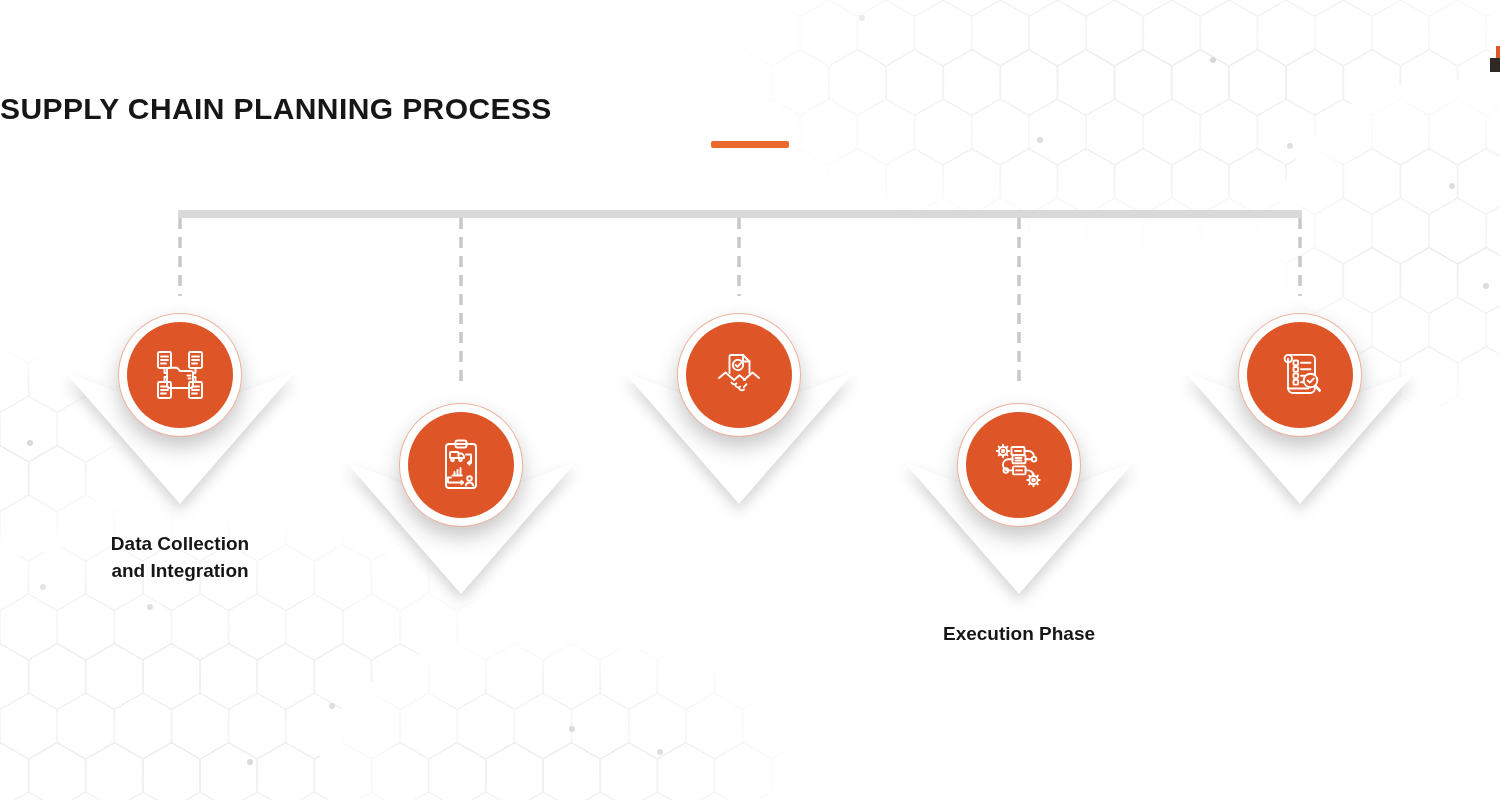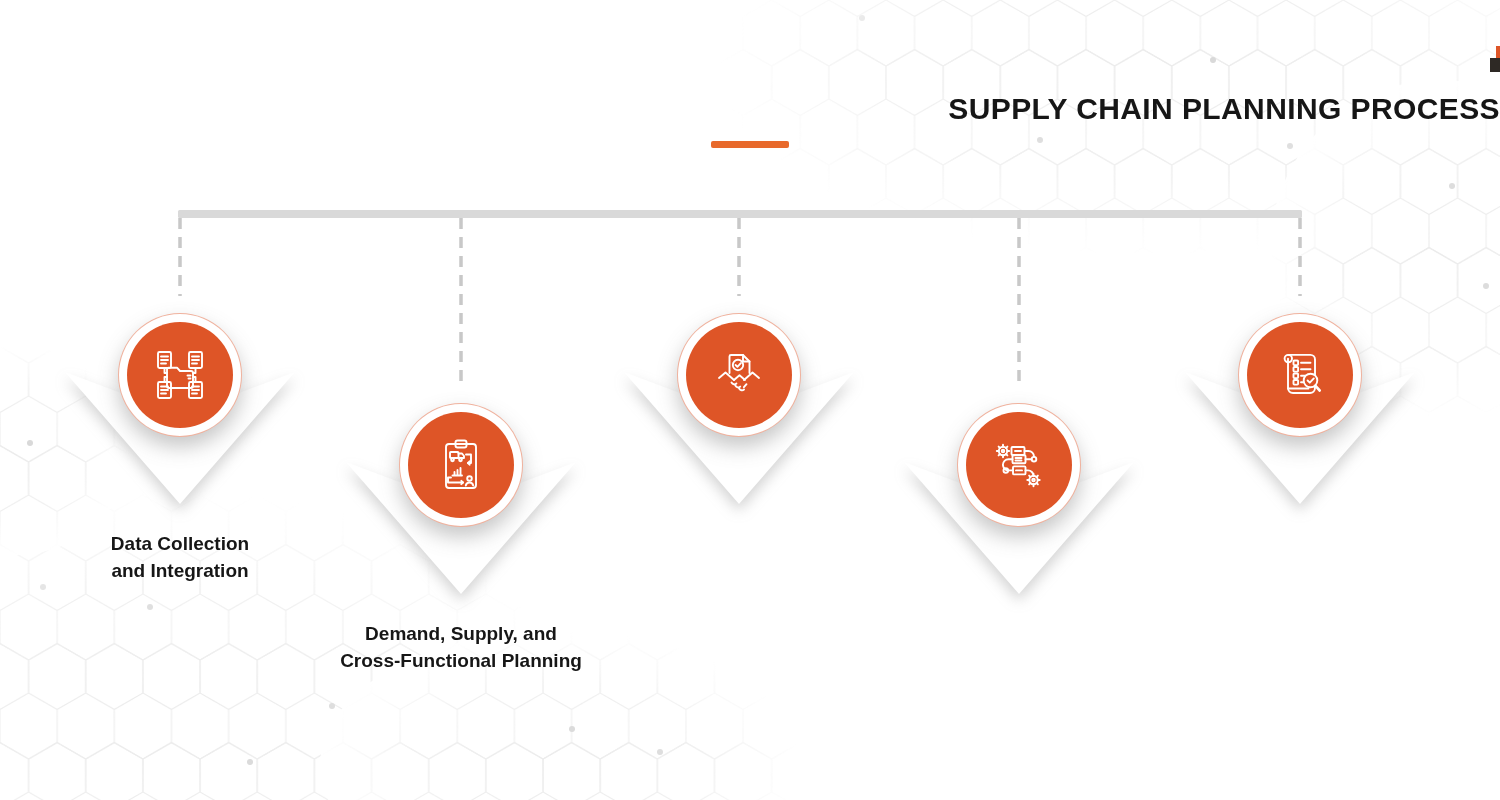--- a/index.html
+++ b/index.html
@@ -5,21 +5,21 @@
   * { margin:0; padding:0; box-sizing:border-box; }
   html,body { background:#fff; }
   .canvas {
     position:relative; width:1500px; height:800px; overflow:hidden;
     background:#ffffff;
     font-family:"Liberation Sans", sans-serif;
     --accent:#DE5527; --underline:#E8692B; --connector:#D9D9D9; --dash:#C8C8C8; --ink:#161616;
   }
   .bg-hex { position:absolute; inset:0; z-index:0; }
   .page-title {
-    position:absolute; top:92px; left:0; width:100%; text-align:right;
+    position:absolute; top:92px; left:0; width:100%; text-align:left;
     font-size:30px; font-weight:bold; letter-spacing:.4px; color:var(--ink); z-index:3;
   }
   .title-underline {
     position:absolute; top:141px; left:calc(50% - 39px); width:78px; height:7px;
     background:var(--underline); border-radius:2px; z-index:3;
   }
   .logo { position:absolute; left:1480px; top:25px; width:76px; height:70px; z-index:3; }
   .logo .sq { position:absolute; }
   .logo .sq-big    { left:28px; top:4px;  width:42px; height:41px; background:#2E2925; }
   .logo .sq-orange { left:16px; top:21px; width:30px; height:26px; background:var(--accent); }
@@ -170,22 +170,20 @@
           <path d="M37 21.5h5v8.5h-3"></path>
             <path d="M40.6 28.3 39 30l1.6 1.7"></path>
           <path d="M23.5 42.5h9.5M25.5 42.5v-3.5M28.5 42.5v-5.5M31.5 42.5v-7.5"></path>
           <path d="M22 44.5h-3v5h15"></path>
             <path d="M32.3 47.8 34 49.5l-1.7 1.7"></path>
           <circle cx="40.5" cy="45.5" r="2.3"></circle>
           <path d="M36.8 52.5a3.8 3.8 0 0 1 7.4 0"></path>
         </svg>
       </div>
     </div>
-    <div class="step-label">Demand, Supply, and
-Cross-Functional Planning</div>
   </div>
 
   <div class="node node-3 row-top">
     <svg class="chevron" viewBox="0 0 230 150">
       <polygon points="0,0 115,43 230,0 115,132"></polygon>
     </svg>
     <div class="badge">
       <div class="icon-circle">
         <svg viewBox="0 0 64 64">
           <path d="M22.5 30V13.5a1.5 1.5 0 0 1 1.5-1.5h12l6.5 6.5V30"></path>
@@ -226,20 +224,21 @@
           <path d="M21.1 37.4h4.9"></path>
           <rect x="26" y="33.4" width="12.5" height="8" rx="1"></rect>
             <path d="M29 37.4h6"></path>
           <path d="M38.5 37.4h2.5a5.5 5.5 0 0 1 5.5 5.4"></path>
           <circle cx="46.5" cy="47" r="4.2"></circle>
             <circle cx="46.5" cy="47" r="1.3"></circle>
           <path d="M46.5 40.8v2M46.5 51.2v2M40.3 47h2M50.7 47h2M42.1 42.6l1.4 1.4M49.5 50l1.4 1.4M50.9 42.6 49.5 44M43.5 50l-1.4 1.4"></path>
         </svg>
       </div>
     </div>
+    <div class="step-label">Execution Phase</div>
   </div>
 
   <div class="node node-5 row-top">
     <svg class="chevron" viewBox="0 0 230 150">
       <polygon points="0,0 115,43 230,0 115,132"></polygon>
     </svg>
     <div class="badge">
       <div class="icon-circle">
         <svg viewBox="0 0 64 64">
           <circle cx="20.3" cy="15.6" r="3.7"></circle>

